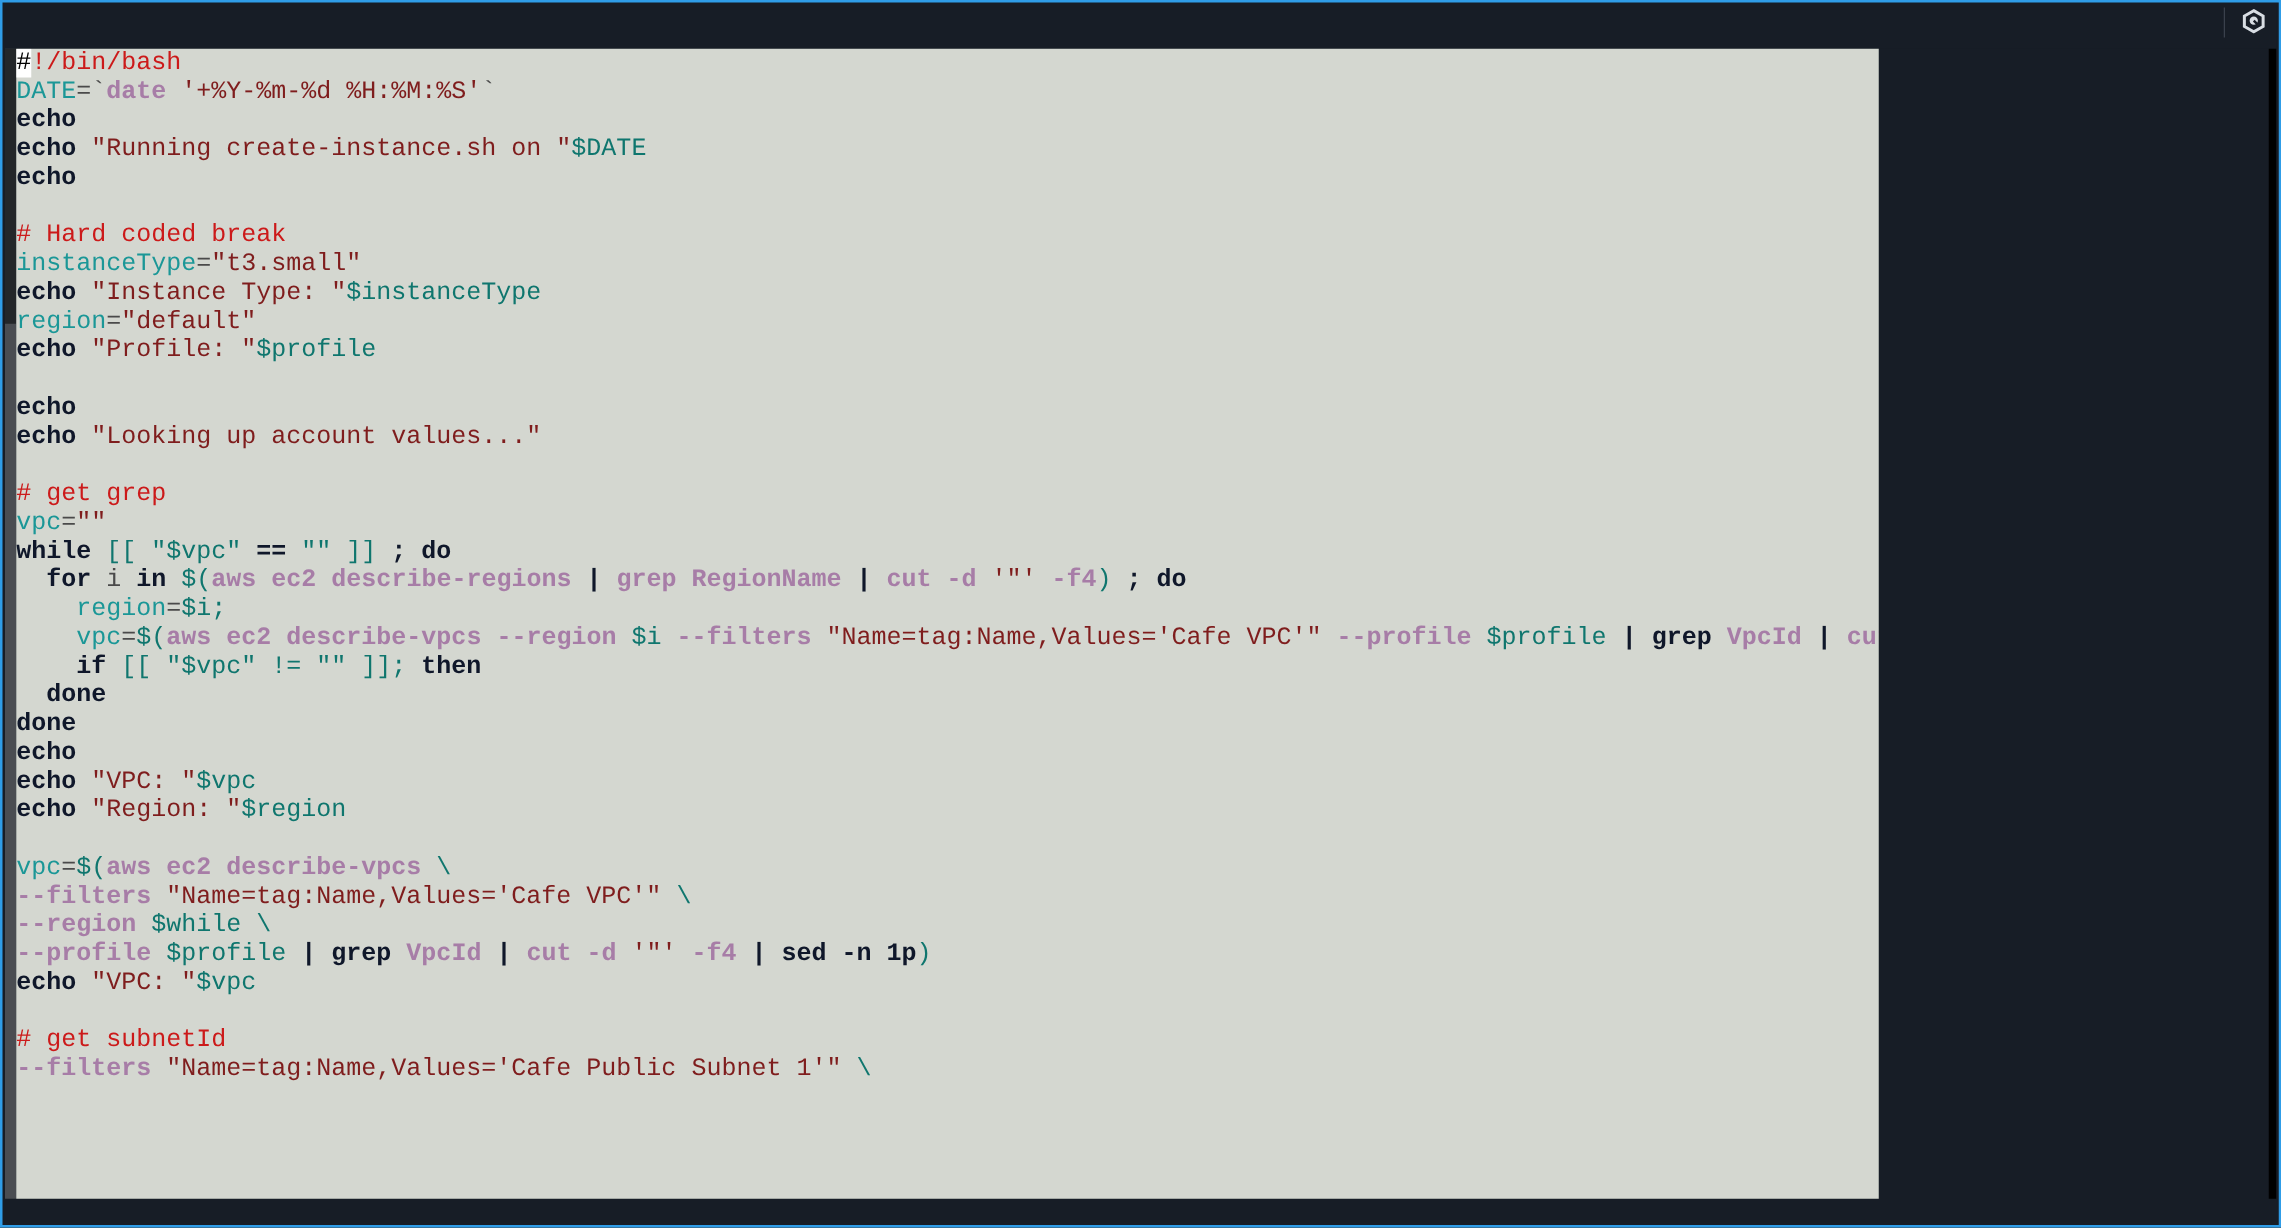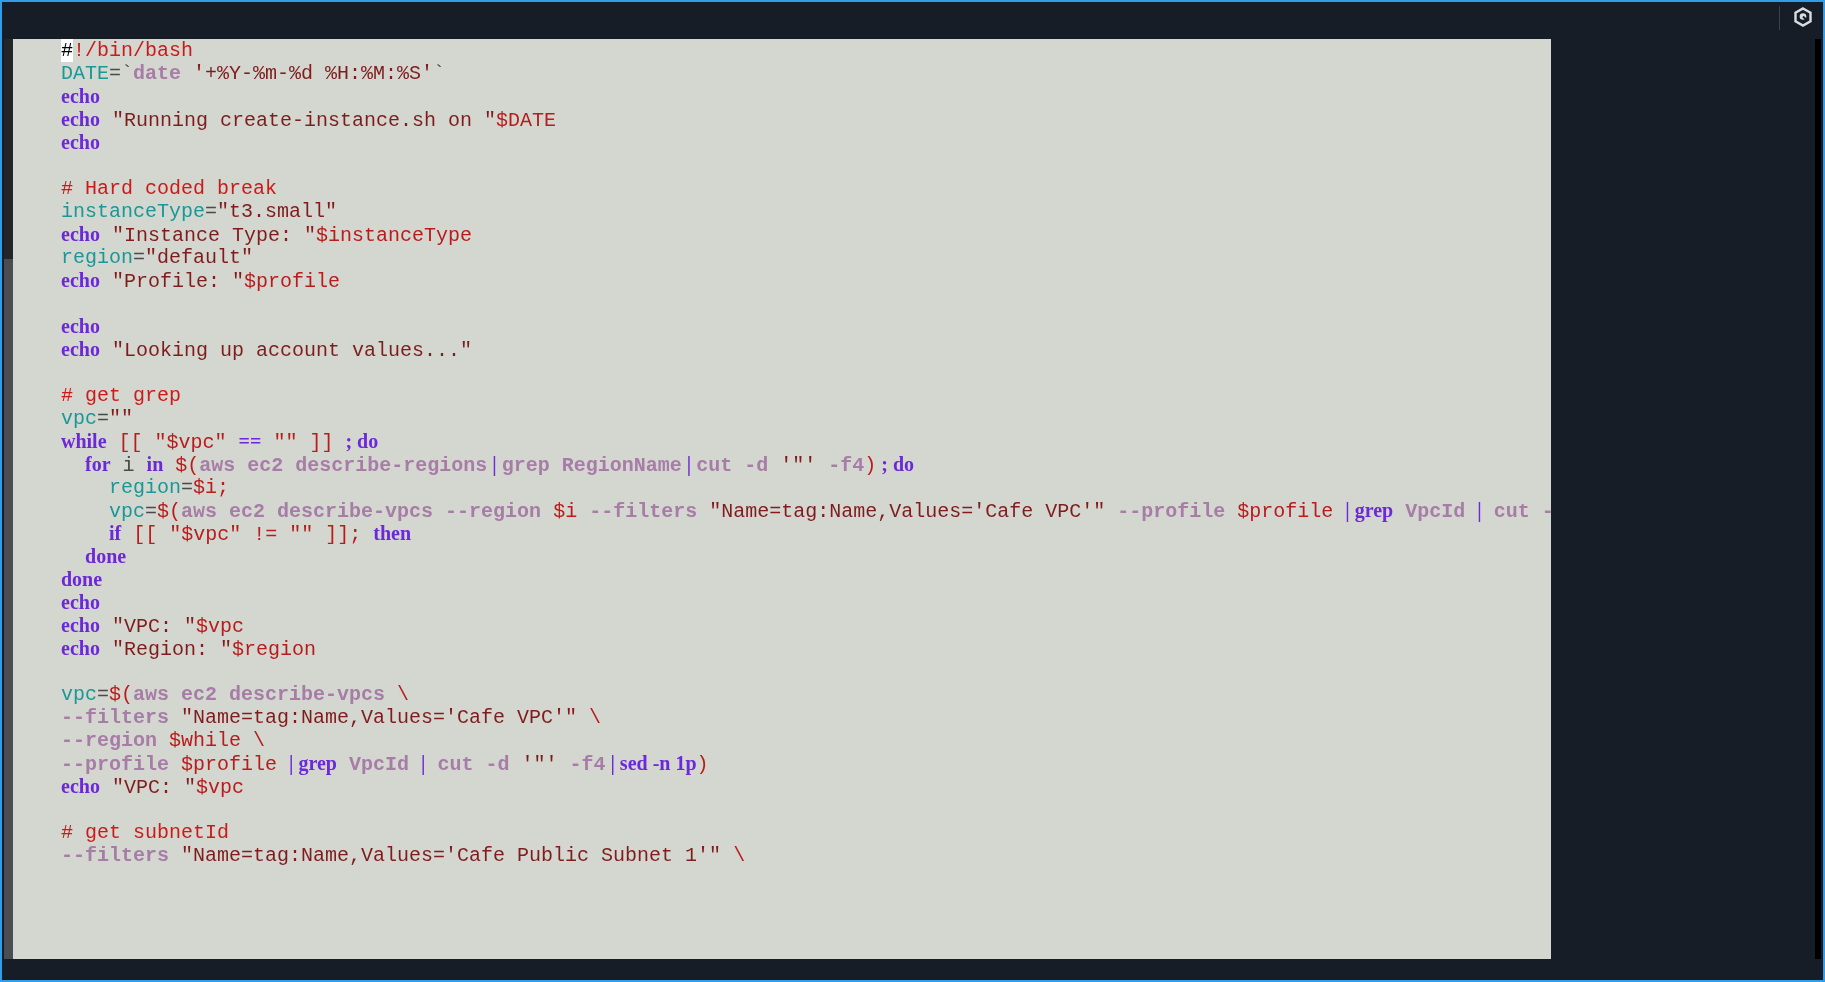--- a/index.html
+++ b/index.html
@@ -34,32 +34,31 @@
     position: absolute; left: 0; top: 0; width: 9px; height: 220px; background: #232629;
   }
   .right-strip {
     position: absolute; right: 2px; top: 37px; width: 6px; height: 920px;
     background: #000;
   }
   .editor {
     position: absolute; left: 11px; top: 37px; width: 1490px; height: 920px;
     background: #d4d7d0;
     overflow: hidden;
-    padding-left: 48px;
   }
   .line {
     height: 23px; line-height: 23px; font-size: 20px; white-space: pre;
     color: #4a4a4a;
   }
   .cm { color: #cc1a1a; }
-  .kw { color: #6d28d9; font-weight: bold; font-family: Liberation Serif, serif; }
+  .kw { color: #0f172a; font-weight: bold; }
   .cmd { color: #a77da7; font-weight: bold; }
   .str { color: #7f1d1d; }
   .var { color: #1b9797; }
-  .dv { color: #b91c1c; text-align: right; }
+  .dv { color: #0f766e; text-align: right; }
   .op { color: #4a4a4a; }
   .cursor { background: #ffffff; color: #000; }
   .status-line {
     position: absolute; left: 0; right: 0; bottom: 0; height: 23px; line-height: 23px;
     font-size: 20px; white-space: pre; color: #3a3a3a;
   }
   .status-line .pos { position: absolute; left: 1597px; top: 0; }
   .status-line .scroll { position: absolute; left: 1762px; top: 0; }
 </style>
 </head>

